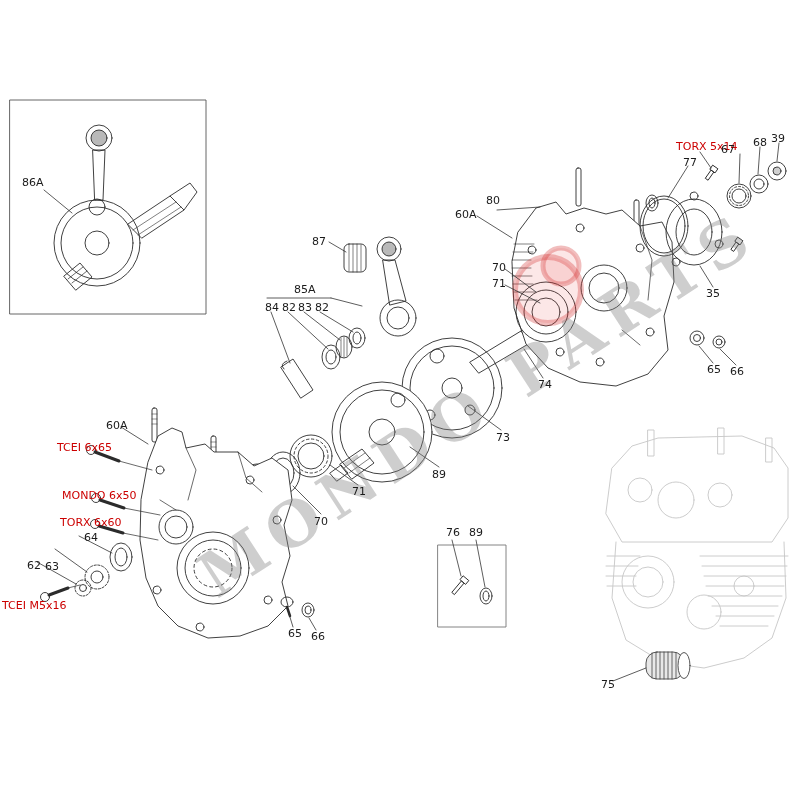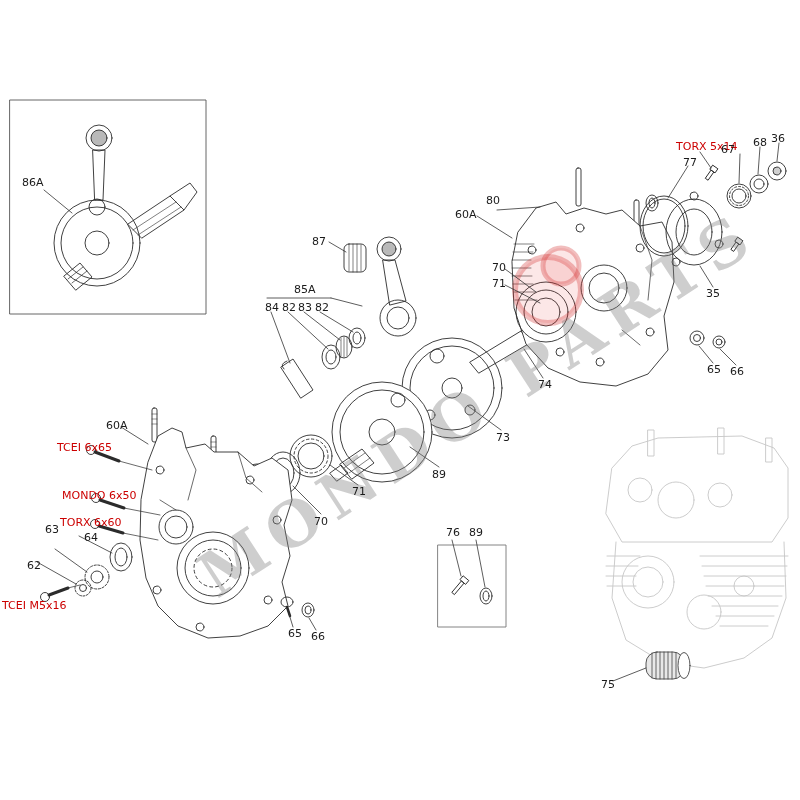--- a/index.html
+++ b/index.html
@@ -251,37 +251,37 @@
 <span class="lbl" style="left:265px;top:302px">84</span>
 <span class="lbl" style="left:282px;top:302px">82</span>
 <span class="lbl" style="left:298px;top:302px">83</span>
 <span class="lbl" style="left:315px;top:302px">82</span>
 <span class="lbl" style="left:455px;top:209px">60A</span>
 <span class="lbl" style="left:486px;top:195px">80</span>
 <span class="lbl red" style="left:676px;top:141px">TORX 5x14</span>
 <span class="lbl" style="left:683px;top:157px">77</span>
 <span class="lbl" style="left:721px;top:144px">67</span>
 <span class="lbl" style="left:753px;top:137px">68</span>
-<span class="lbl" style="left:771px;top:133px">36</span>
+<span class="lbl" style="left:771px;top:133px">39</span>
 <span class="lbl" style="left:492px;top:262px">70</span>
 <span class="lbl" style="left:492px;top:278px">71</span>
 <span class="lbl" style="left:706px;top:288px">35</span>
 <span class="lbl" style="left:707px;top:364px">65</span>
 <span class="lbl" style="left:730px;top:366px">66</span>
 <span class="lbl" style="left:538px;top:379px">74</span>
 <span class="lbl" style="left:496px;top:432px">73</span>
 <span class="lbl" style="left:432px;top:469px">89</span>
 <span class="lbl" style="left:352px;top:486px">71</span>
 <span class="lbl" style="left:314px;top:516px">70</span>
 <span class="lbl" style="left:106px;top:420px">60A</span>
 <span class="lbl red" style="left:57px;top:442px">TCEI 6x65</span>
 <span class="lbl red" style="left:62px;top:490px">MONDO 6x50</span>
 <span class="lbl red" style="left:60px;top:517px">TORX 6x60</span>
 <span class="lbl" style="left:84px;top:532px">64</span>
-<span class="lbl" style="left:45px;top:524px">63</span>
+<span class="lbl" style="left:45px;top:561px">63</span>
 <span class="lbl" style="left:27px;top:560px">62</span>
 <span class="lbl red" style="left:2px;top:600px">TCEI M5x16</span>
 <span class="lbl" style="left:288px;top:628px">65</span>
 <span class="lbl" style="left:311px;top:631px">66</span>
 <span class="lbl" style="left:446px;top:527px">76</span>
 <span class="lbl" style="left:469px;top:527px">89</span>
 <span class="lbl" style="left:601px;top:679px">75</span>
 
 </div>
 

